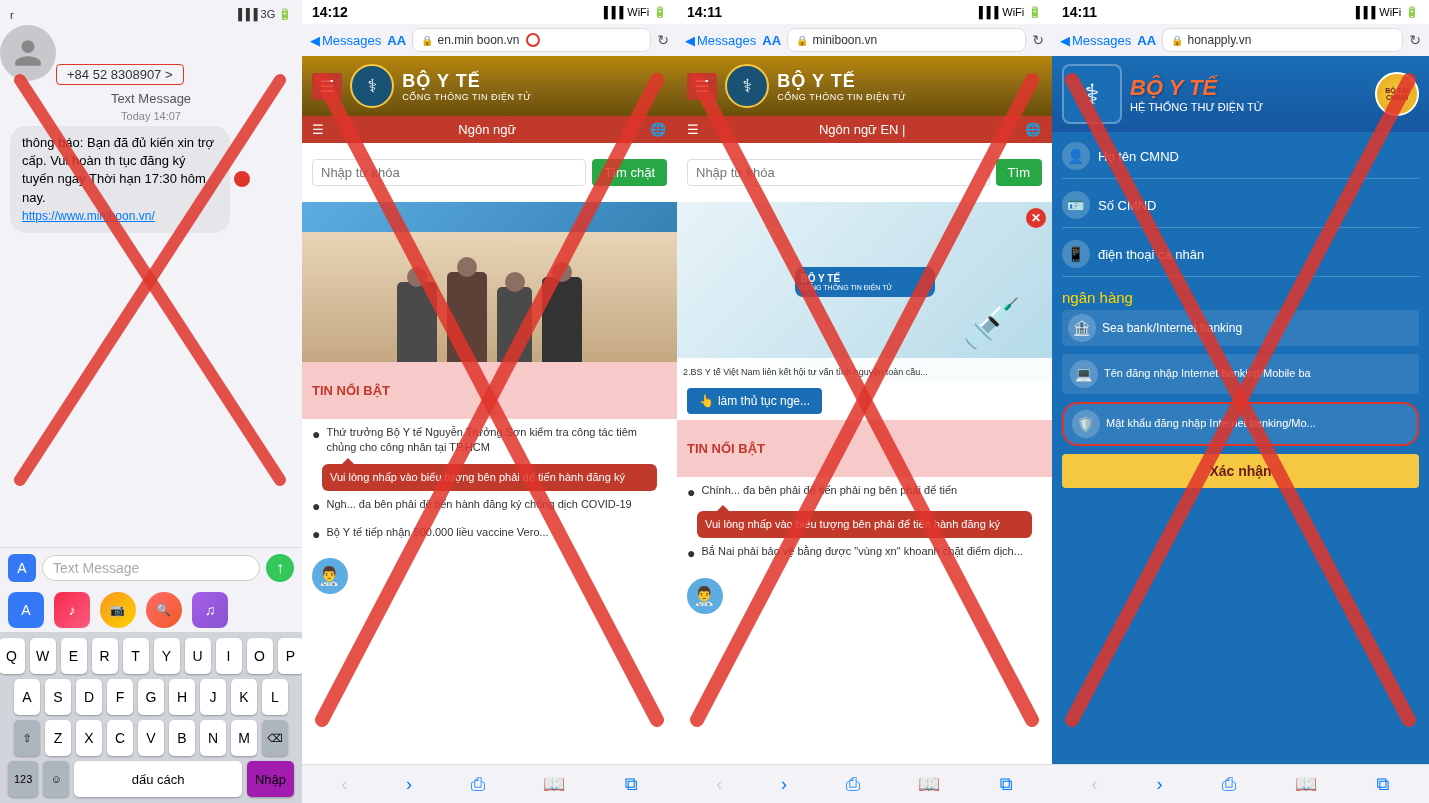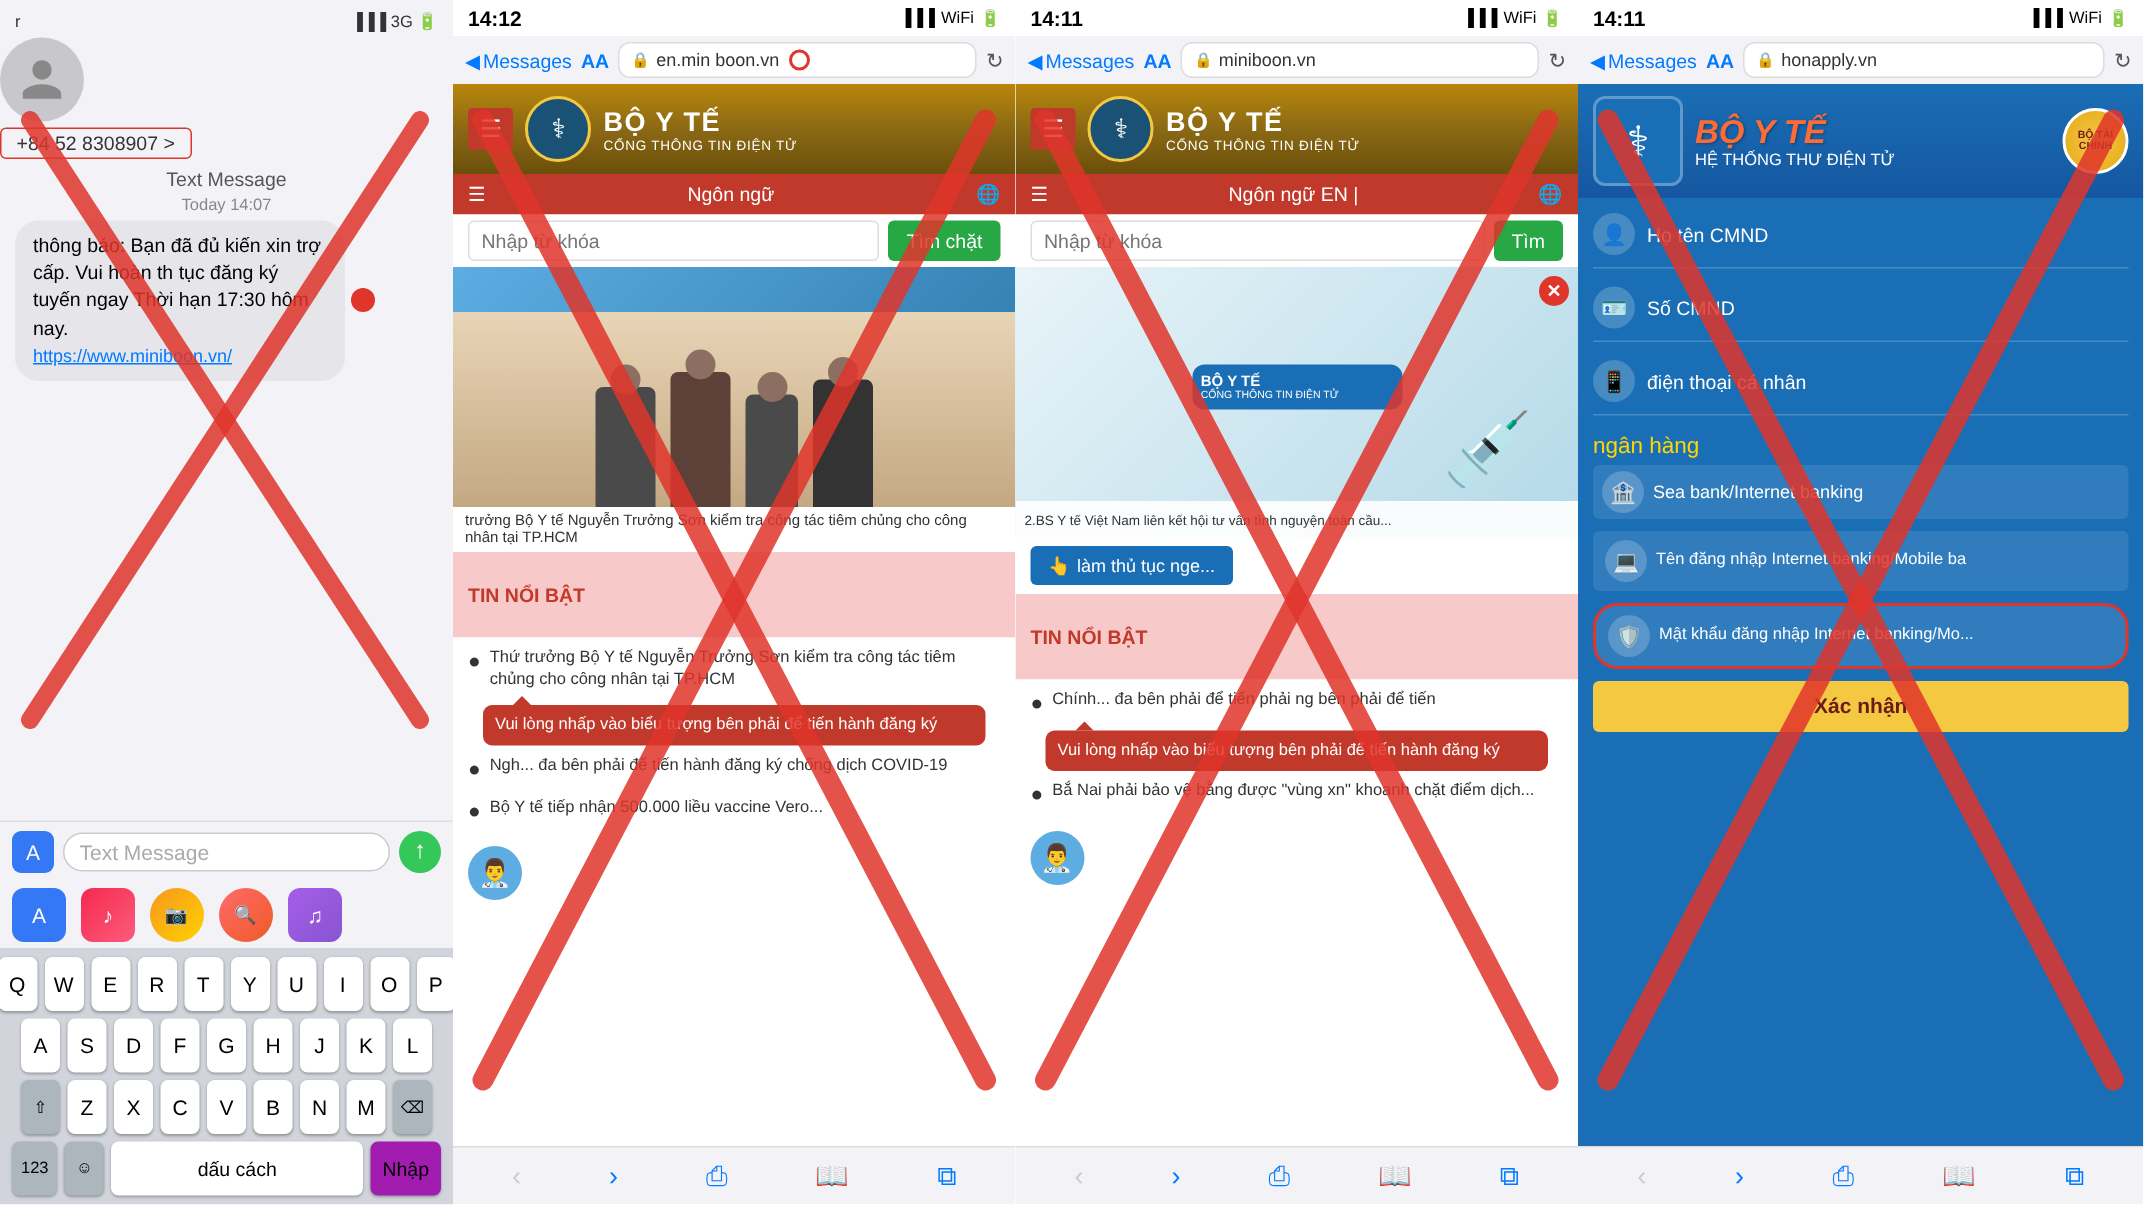--- a/index.html
+++ b/index.html
@@ -51,22 +51,21 @@
     }
 
     .sms-header {
       background: #f2f2f7;
       padding: 6px 14px 8px;
       text-align: center;
     }
 
     .sms-avatar-area {
       display: flex;
-      flex-direction: column;
-      align-items: flex-start;
+      align-items: flex-end;
       margin-bottom: 6px;
     }
     .sms-avatar {
       width: 56px;
       height: 56px;
       border-radius: 50%;
       background: #c8c8cc;
       display: flex;
       align-items: center;
       justify-content: center;
@@ -321,21 +320,21 @@
       background: #c0392b;
       display: flex;
       align-items: center;
       justify-content: space-between;
       padding: 6px 10px;
       color: #fff;
       font-size: 13px;
     }
 
     .moh-search {
-      padding: 4px 10px;
+      padding: 16px 10px;
       background: #fff;
       display: flex; gap: 6px;
     }
     .moh-search-input {
       flex: 1;
       border: 1px solid #ddd;
       border-radius: 4px;
       padding: 5px 8px;
       font-size: 13px;
       color: #aaa;
@@ -728,21 +727,20 @@
   </div>
 
   <div class="moh-hero-img">
     <div class="moh-hero-people">
       <div class="person-silhouette" style="height:80px;background:#4a4a4a"></div>
       <div class="person-silhouette" style="height:90px;background:#5d4037"></div>
       <div class="person-silhouette" style="height:75px;background:#4a4a4a;width:35px"></div>
       <div class="person-silhouette" style="height:85px;background:#333"></div>
     </div>
   </div>
-  <div class="moh-caption">trưởng Bộ Y tế Nguyễn Trưởng Sơn kiểm tra công tác tiêm chủng cho công nhân tại TP.HCM</div>
 
   <div class="moh-tin-noi-bat">TIN NỔI BẬT</div>
 
   <div class="moh-news-list">
     <div class="moh-news-item">
       <span class="moh-bullet">●</span>
       <span>Thứ trưởng Bộ Y tế Nguyễn Trưởng Sơn kiểm tra công tác tiêm chủng cho công nhân tại TP.HCM</span>
     </div>
 
     <div class="moh-tooltip">

